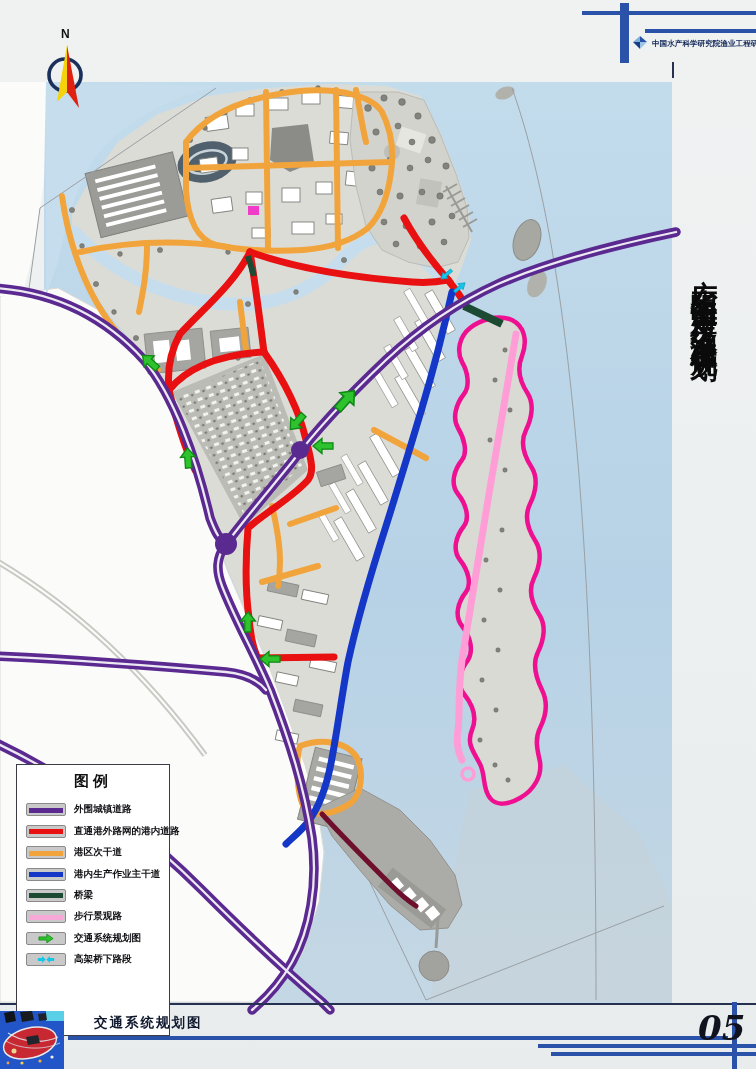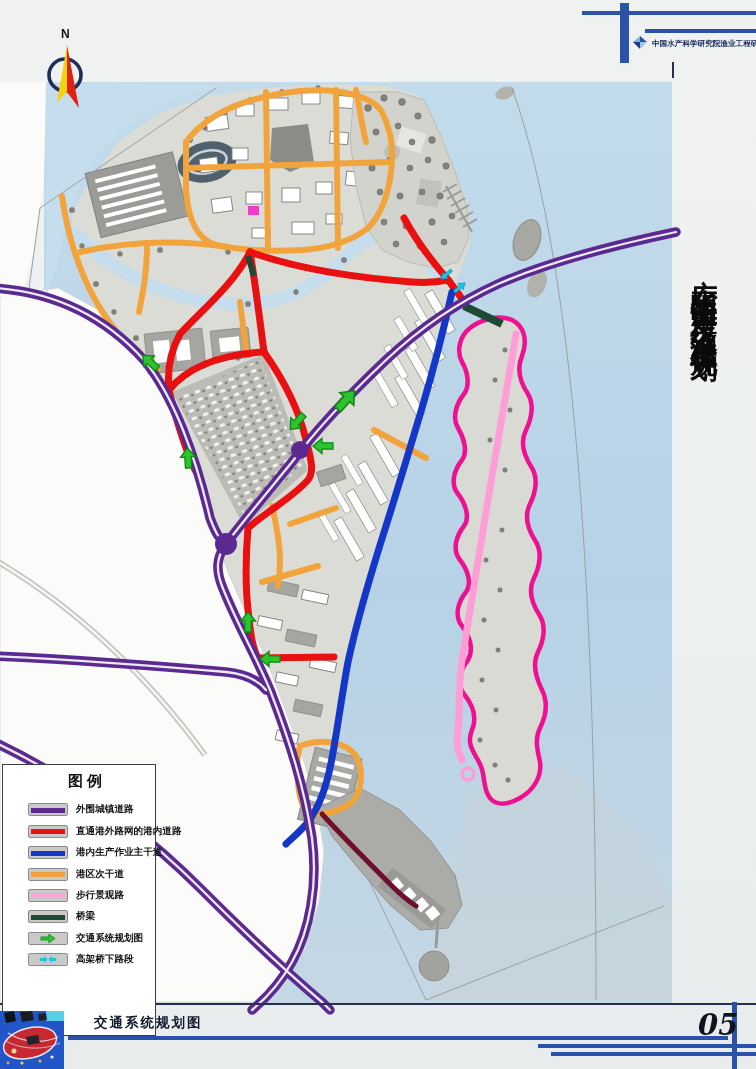--- a/index.html
+++ b/index.html
@@ -10,38 +10,38 @@
   
   .h-line{position:absolute;background:#2a52a8;}
   .inst-text{position:absolute;left:652px;top:39px;font-size:7.6px;font-weight:bold;
              color:#14285a;letter-spacing:0px;white-space:nowrap;}
   
   .side-title{position:absolute;left:682px;top:258px;height:520px;width:44px;
       writing-mode:vertical-rl;text-orientation:upright;
       font-family:"DejaVu Serif",serif;font-weight:bold;font-size:27px;
       letter-spacing:5px;color:#0b0b0c;line-height:44px;}
   
-  .legend{position:absolute;left:2px;top:764px;width:154px;height:272px;
+  .legend{position:absolute;left:16px;top:764px;width:154px;height:272px;
       background:#ffffff;border:1.3px solid #3c3c46;box-sizing:border-box;
-      padding:5px 0 0 16px;z-index:5;}
+      padding:5px 0 0 0;z-index:5;}
   .lg-title{text-align:center;font-size:15px;font-weight:bold;color:#111;
       letter-spacing:4px;margin:2px 0 4px 0;}
   .lg-row{display:flex;align-items:flex-end;height:21.4px;padding-left:9px;}
   .lg-swatch{position:relative;width:40px;height:13px;background:#c9c9c9;
       border:1px solid #8a8a8a;border-radius:2px;flex:0 0 auto;box-sizing:border-box;}
   .lg-bar{position:absolute;left:2px;right:2px;top:3.5px;height:5px;}
   .lg-label{font-size:9.6px;font-weight:bold;color:#101014;margin-left:8px;white-space:nowrap;}
   .lg-ico{position:absolute;left:0;top:0;width:38px;height:11px;}
   
   .f-navline{position:absolute;left:0;top:1003px;width:756px;height:1.6px;background:#263050;z-index:4;}
   .f-title{position:absolute;left:94px;top:1014px;font-size:13.5px;font-weight:bold;
       color:#10182e;letter-spacing:2px;z-index:6;}
   .f-blue{position:absolute;background:#2a52a8;z-index:5;}
   .f-page{position:absolute;left:698px;top:1008px;font-family:"DejaVu Serif",serif;
-      font-style:italic;font-weight:bold;font-size:29px;color:#10131d;z-index:6;}
+      font-style:italic;font-weight:bold;font-size:34px;color:#10131d;z-index:6;}
   .thumb{position:absolute;left:0;top:1011px;z-index:6;}
   svg text{font-family:"Liberation Sans",sans-serif;}
   .rb{fill:#ffffff;stroke:#7e7e7a;stroke-width:.9;}
   .wslab{fill:#ffffff;stroke:#90908c;stroke-width:.8;}
   .gblk{fill:#a5a5a1;stroke:#878783;stroke-width:.8;}
   .tree{fill:#83837d;stroke:#62625c;stroke-width:.5;}
   .garrow{fill:#2ec22e;stroke:#0e8a14;stroke-width:1.3;}
   .cyarrow{fill:#14c6ea;stroke:#0892b4;stroke-width:.6;}
 </style>
 </head>
@@ -414,41 +414,41 @@
       <span class="lg-label">外围城镇道路</span>
     </div>
     <div class="lg-row">
       <span class="lg-swatch">
           <span class="lg-bar" style="background: rgb(232, 16, 16);"></span>
         </span>
       <span class="lg-label">直通港外路网的港内道路</span>
     </div>
     <div class="lg-row">
       <span class="lg-swatch">
+          <span class="lg-bar" style="background: rgb(242, 164, 60);"></span>
+        </span>
+      <span class="lg-label">港区次干道</span>
+    </div>
+    <div class="lg-row">
+      <span class="lg-swatch">
           <span class="lg-bar" style="background: rgb(20, 55, 200);"></span>
         </span>
       <span class="lg-label">港内生产作业主干道</span>
     </div>
     <div class="lg-row">
       <span class="lg-swatch">
-          <span class="lg-bar" style="background: rgb(242, 164, 60);"></span>
-        </span>
-      <span class="lg-label">港区次干道</span>
+          <span class="lg-bar" style="background: rgb(29, 74, 51);"></span>
+        </span>
+      <span class="lg-label">桥梁</span>
     </div>
     <div class="lg-row">
       <span class="lg-swatch">
           <span class="lg-bar" style="background: rgb(248, 168, 216);"></span>
         </span>
       <span class="lg-label">步行景观路</span>
-    </div>
-    <div class="lg-row">
-      <span class="lg-swatch">
-          <span class="lg-bar" style="background: rgb(29, 74, 51);"></span>
-        </span>
-      <span class="lg-label">桥梁</span>
     </div>
     <div class="lg-row">
       <span class="lg-swatch">
         <svg class="lg-ico" viewBox="-12 -7 24 14">
           <polygon points="-9,-2 1,-2 1,-5.5 9,0 1,5.5 1,2 -9,2" fill="#2ec22e" stroke="#0e8a14" stroke-width="1"></polygon>
         </svg>
       </span>
       <span class="lg-label">交通系统规划图</span>
     </div>
     <div class="lg-row">

